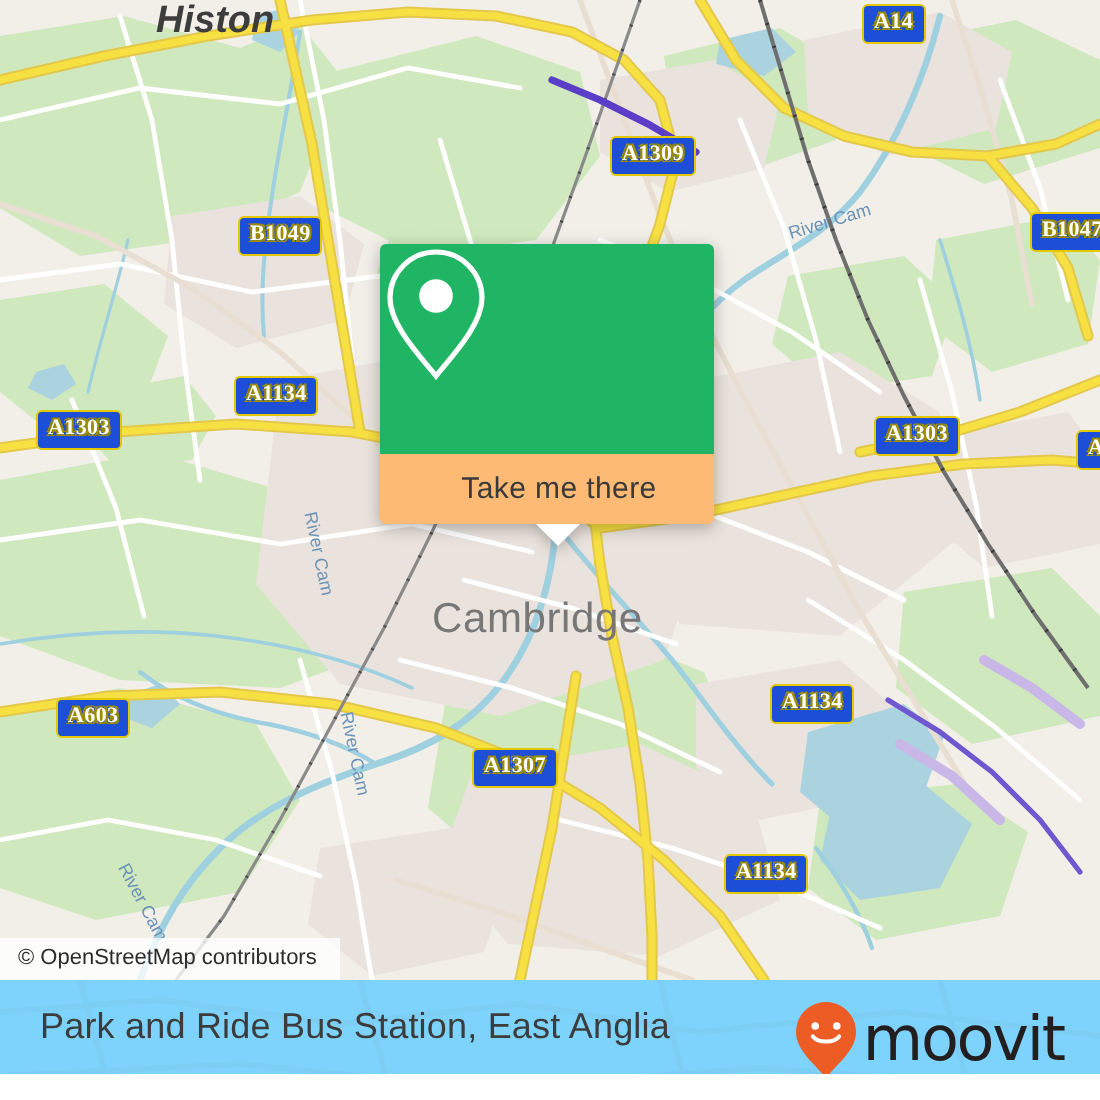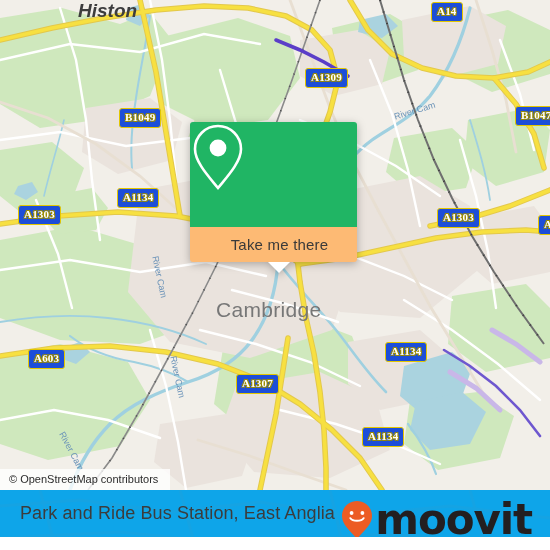--- a/index.html
+++ b/index.html
@@ -90,35 +90,35 @@
     position:absolute;left:78px;bottom:-11px;
     width:0;height:0;
     border-left:11px solid transparent;
     border-right:11px solid transparent;
     border-top:11px solid #ffffff;
   }
 
   
   #footer{
     position:absolute;left:0;top:490px;width:550px;height:47px;
-    background:#0ea5e9;
+    background:#7dd3fc;
     display:flex;align-items:center;
     box-sizing:border-box;padding:0 18px 0 20px;
     overflow:hidden;
   }
   #footer-bg{position:absolute;left:0;top:0;width:550px;height:60px;opacity:.055;}
   #footer-title{
     position:relative;
     color:#3c3c3c;font-size:18px;letter-spacing:.1px;
     font-family:"Liberation Sans", sans-serif;
     white-space:nowrap;
   }
   #brand{position:absolute;right:18px;top:0;height:60px;display:flex;align-items:center;gap:3px;}
   #brand-word{
-    color:#231f20;font-size:42px;font-weight:bold;letter-spacing:-1.1px;
+    color:#231f20;font-size:31px;font-weight:normal;letter-spacing:-1.1px;
     font-family:"DejaVu Sans", sans-serif;line-height:1;
   }
 </style>
 </head>
 <body>
 
 <div id="page">
 
   <div id="map">
 

